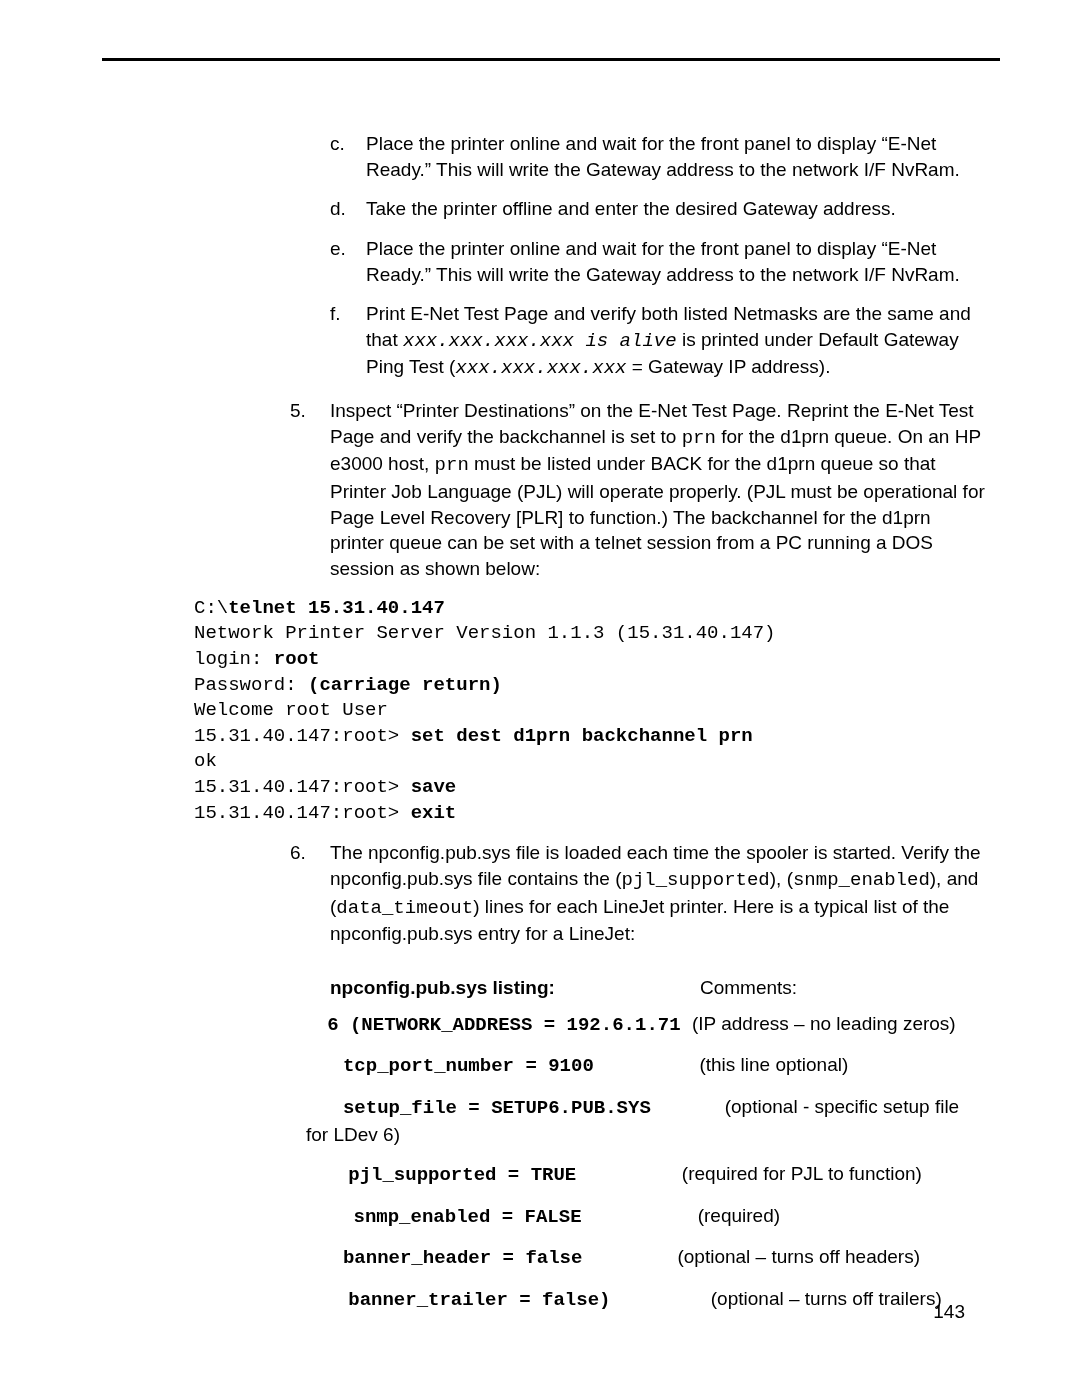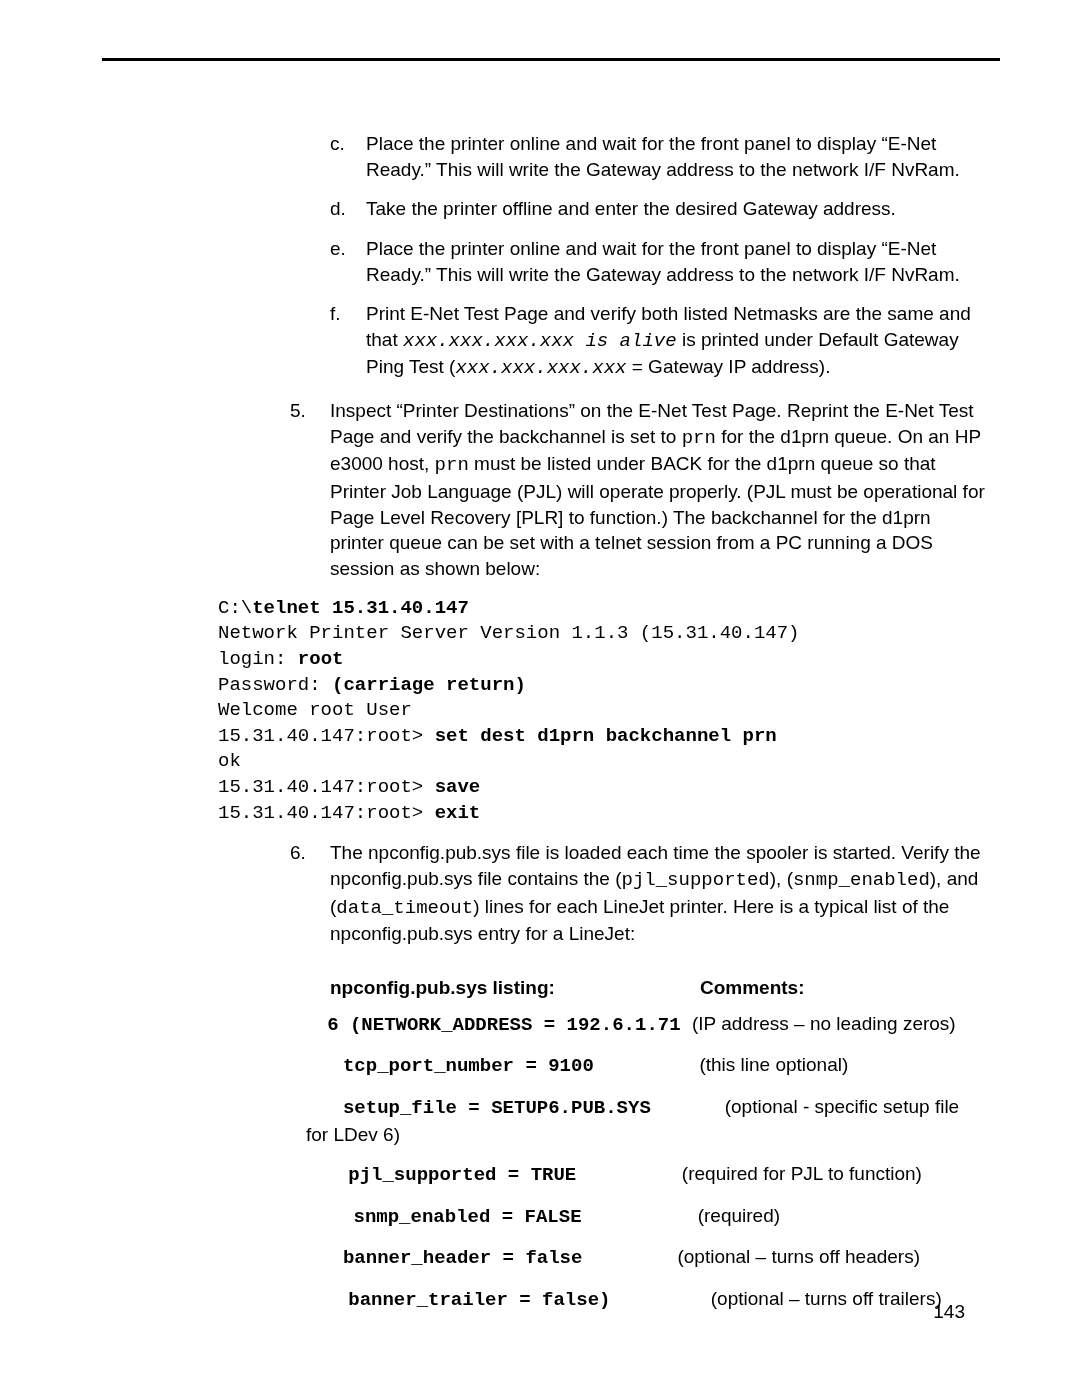--- a/index.html
+++ b/index.html
@@ -20,26 +20,26 @@
   .sublist{margin:0 0 16px 228px;padding:0;list-style:none}
   .sublist li{display:flex;margin:0 0 14px 0}
   .sublist .m{width:36px;flex:none}
 
   
   .numlist{margin:0 0 14px 188px;padding:0;list-style:none}
   .numlist li{display:flex;margin:0 0 10px 0}
   .numlist .m{width:40px;flex:none}
 
   
-  .code{margin:6px 0 14px 116px;white-space:pre;font-family:"Courier New",Courier,monospace;font-size:19px;line-height:1.35}
+  .code{margin:6px 0 14px 92px;white-space:pre;font-family:"Courier New",Courier,monospace;font-size:19px;line-height:1.35}
 
   
   .twocol{margin:28px 0 10px 228px;display:flex}
   .twocol .left{flex:none;width:370px;font-weight:700}
-  .twocol .right{flex:none;font-weight:700}
+  .twocol .right{flex:none;font-weight:400}
 
   
   .cfg{margin:8px 0 14px 204px}
   .cfg .key{font-family:"Courier New",Courier,monospace;font-weight:700}
   .cfg .pad{display:inline-block}
 </style>
 </head>
 <body>
 
 <div class="hr"></div>

